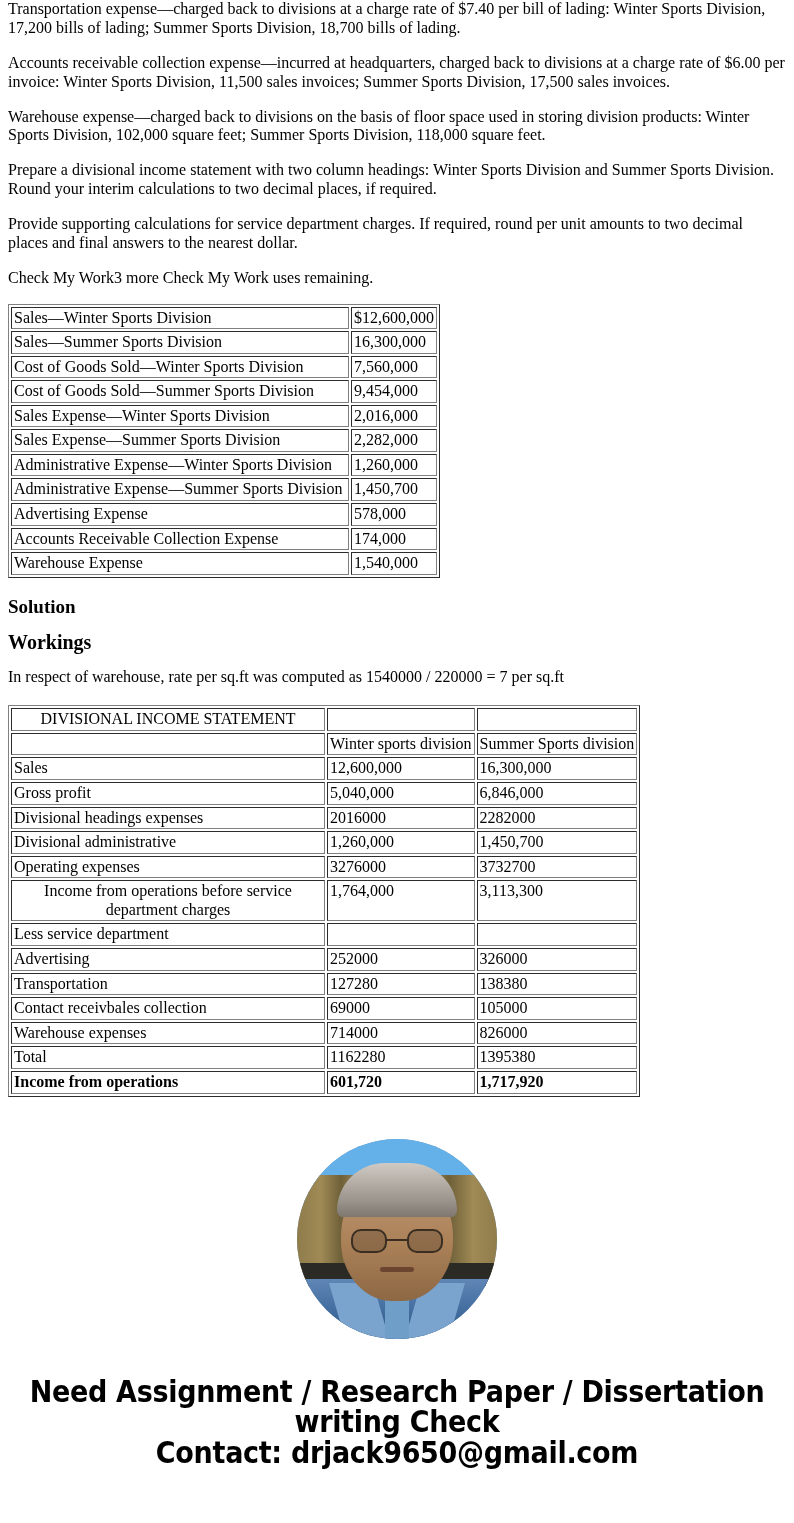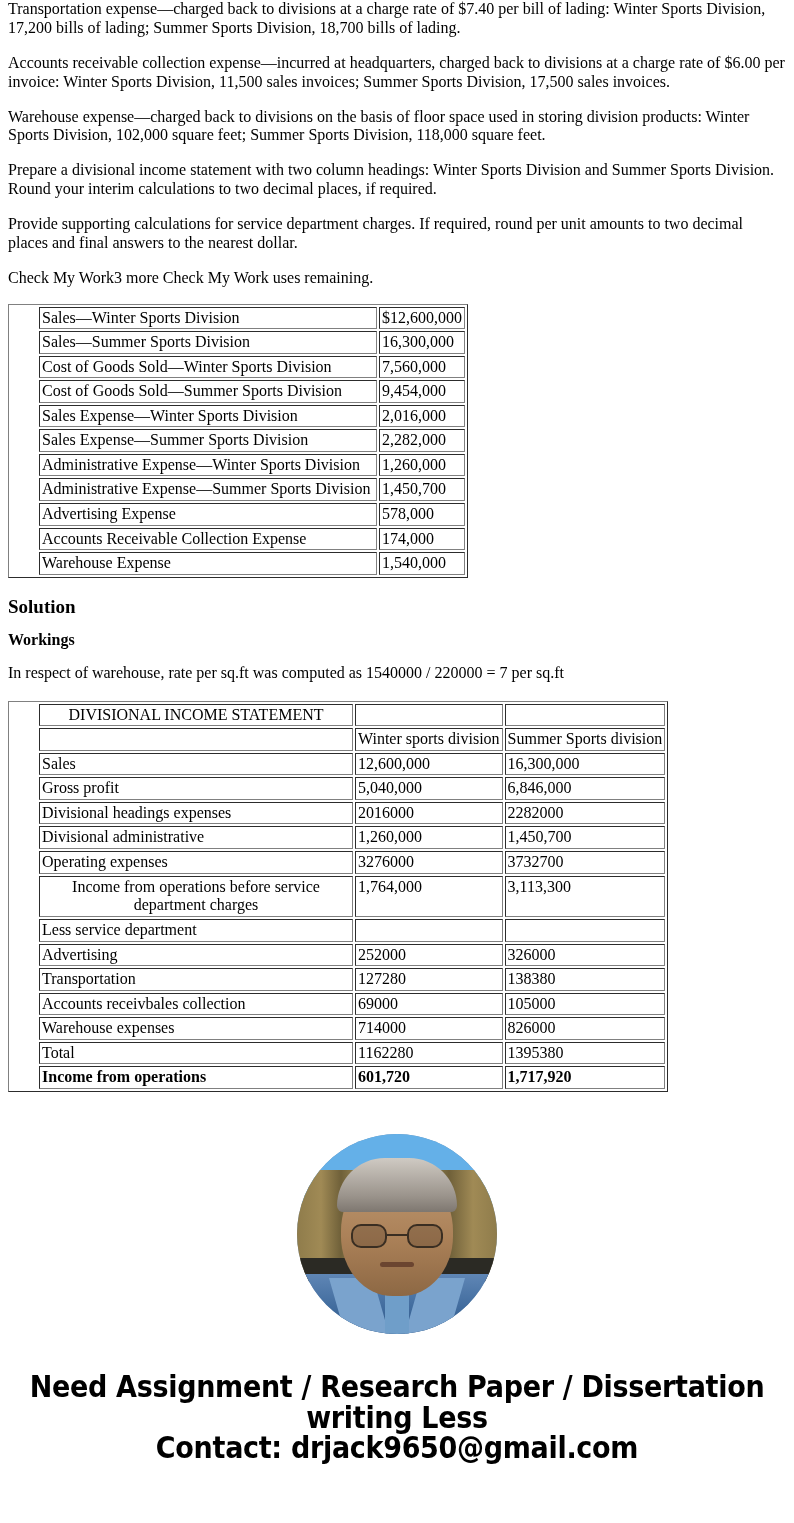--- a/index.html
+++ b/index.html
@@ -34,36 +34,35 @@
   }
 
   
   h3.section-title {
     font-size: 19px;
     font-weight: bold;
     margin: 18px 0 14px 0;
     line-height: 1.15;
   }
   h4.sub-title {
-    font-size: 16px;
+    font-size: 20px;
     font-weight: bold;
     margin: 0 0 14px 0;
     line-height: 1.15;
   }
 
   
   table.legacy {
     border-collapse: separate;
     border-spacing: 2px;
     border: 1px outset #808080;
     background: #ffffff;
     margin: 0 0 4px 0;
     font-size: 16px;
     line-height: 1.16;
-    padding-left: 28px;
   }
   table.legacy td {
     border: 1px inset #808080;
     padding: 1px 2px;
     vertical-align: top;
     white-space: nowrap;
   }
 
   
   table.tbl-amounts {
@@ -298,21 +297,21 @@
         <td class="c-label">Advertising</td>
         <td class="c-winter">252000</td>
         <td class="c-summer">326000</td>
       </tr>
       <tr>
         <td class="c-label">Transportation</td>
         <td class="c-winter">127280</td>
         <td class="c-summer">138380</td>
       </tr>
       <tr>
-        <td class="c-label">Accounts receivbales collection</td>
+        <td class="c-label">Contact receivbales collection</td>
         <td class="c-winter">69000</td>
         <td class="c-summer">105000</td>
       </tr>
       <tr>
         <td class="c-label">Warehouse expenses</td>
         <td class="c-winter">714000</td>
         <td class="c-summer">826000</td>
       </tr>
       <tr>
         <td class="c-label">Total</td>
@@ -344,17 +343,17 @@
         <span class="av-lens l"></span>
         <span class="av-bridge"></span>
         <span class="av-lens r"></span>
       </span>
       <span class="av-mouth"></span>
     </div>
   </div>
 
   <div class="promo">
     <span>Need Assignment / Research Paper / Dissertation</span>
-    <span class="line2">writing Less</span>
+    <span class="line2">writing Check</span>
     <span class="line2">Contact: drjack9650@gmail.com</span>
   </div>
 
 </div>
 
 </body></html>

